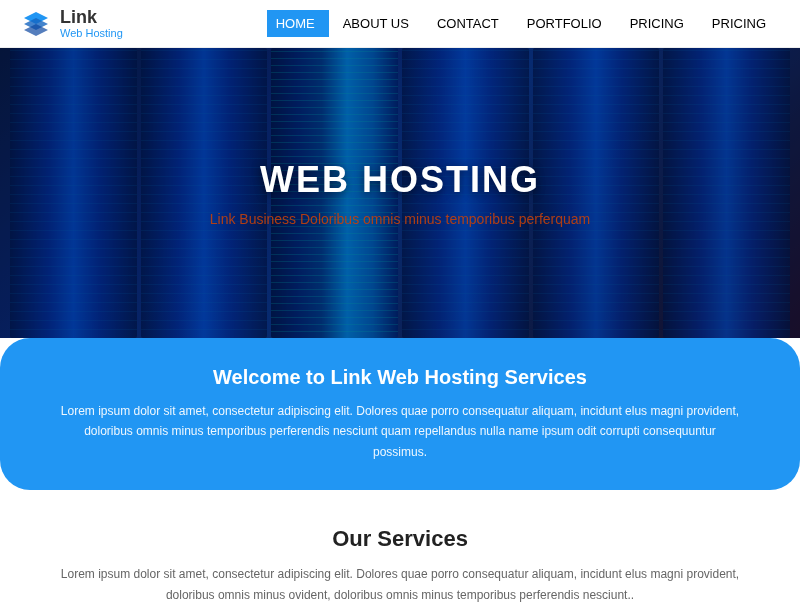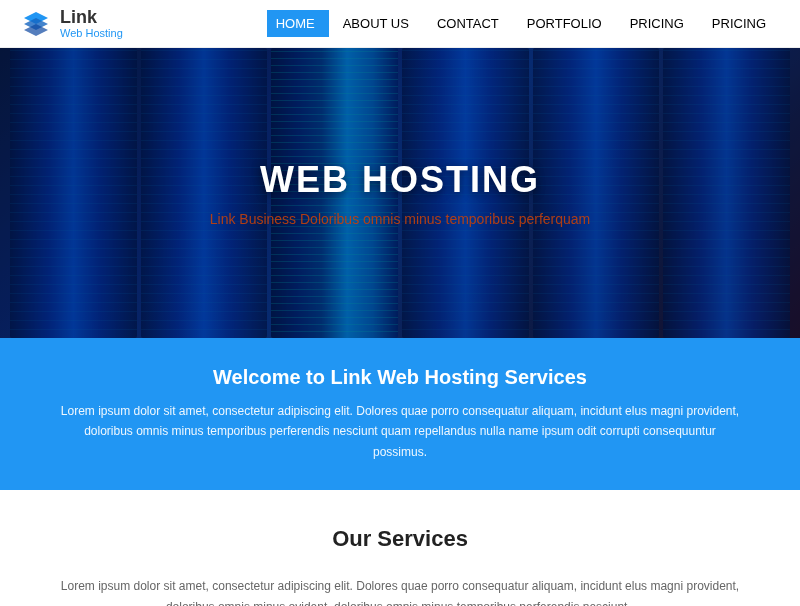--- a/index.html
+++ b/index.html
@@ -111,20 +111,21 @@
       color: #c2410c;
       opacity: 0.9;
     }
 
     
     .welcome-section {
       background: #2196F3;
       padding: 28px 60px;
       text-align: center;
       color: #fff;
+      border-radius: 30px;
     }
     .welcome-title {
       font-size: 20px;
       font-weight: bold;
       margin-bottom: 12px;
     }
     .welcome-text {
       font-size: 12px;
       line-height: 1.7;
       color: rgba(255,255,255,0.92);
@@ -135,21 +136,21 @@
     
     .services-section {
       background: #fff;
       padding: 36px 40px 30px;
       text-align: center;
     }
     .services-title {
       font-size: 22px;
       font-weight: bold;
       color: #222;
-      margin-bottom: 24px;
+      margin-bottom: 12px;
     }
     .services-text {
       font-size: 12px;
       color: #666;
       line-height: 1.7;
       max-width: 700px;
       margin: 0 auto 28px;
     }
   </style>
 </head>

